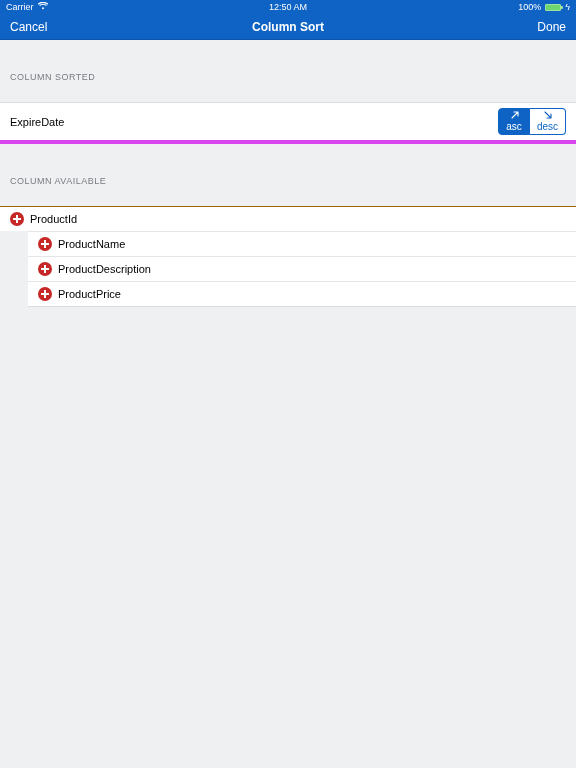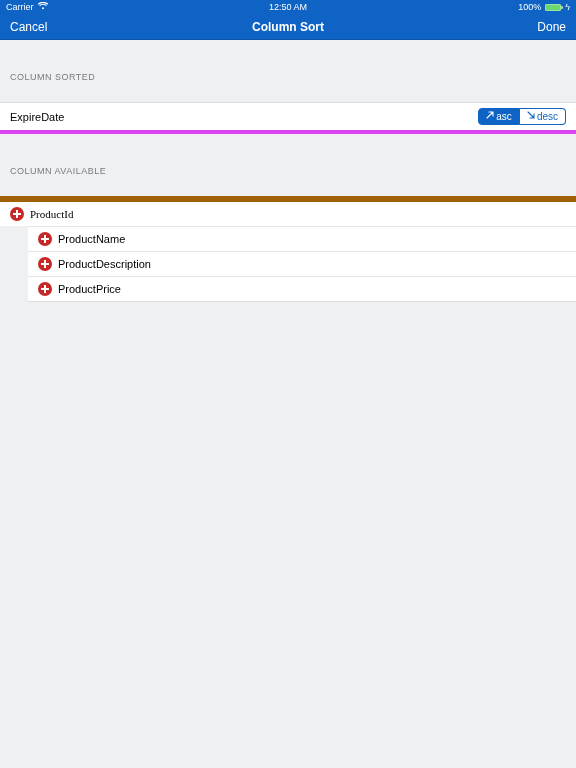--- a/index.html
+++ b/index.html
@@ -60,40 +60,41 @@
     }
     .row + .row { border-top:none;margin-left:28px; }
     .row.noicon { padding-left:10px; }
     .col-name { font-size:11px; color:#000; }
     .sorted-row { justify-content: space-between; }
     .sort-buttons { display:flex; }
     .pill {
       font-size:10px;
       padding: 2px 7px;
       border:1px solid #0e63c4;
-      display:flex; align-items:flex-start; gap:3px;
+      display:flex; align-items:center; gap:3px;
       color:#0e63c4; background:#fff;
       cursor:pointer;
+      flex-direction:column;
     }
     .pill.selected { background:#0e63c4; color:#fff; }
     .pill.left { border-radius:4px 0 0 4px; }
     .pill.right { border-radius:0 4px 4px 0; border-left:none; }
     .arrow { display:inline-block; width:7px; height:7px; position:relative; }
     .arrow svg { display:block; }
     .add-icon {
       width:14px; height:14px; border-radius:50%; background:#c62828; position:relative; margin-right:6px; flex:0 0 14px;
     }
     .add-icon::before, .add-icon::after {
       content:""; position:absolute; background:#fff;
     }
     .add-icon::before { left:3px; right:3px; top:6px; height:2px; }
     .add-icon::after  { top:3px; bottom:3px; left:6px; width:2px; }
     .list { }
     .list .row { border-top:1px solid #e5e5e9; border-bottom:none; }
-    .list .row:first-child { border-top:6px solid #a16207;font-family:Liberation Serif, serif; }
+    .list .row:first-child { border-top:1px solid #a16207; }
     .list .row:last-child { border-bottom:1px solid #dcdce0; }
   </style>
 </head>
 <body>
 
 <div class="status-bar">
   <div class="status-left">
     <span>Carrier</span>
     <span class="wifi-icon">
       <svg width="10" height="8" viewBox="0 0 10 8">

